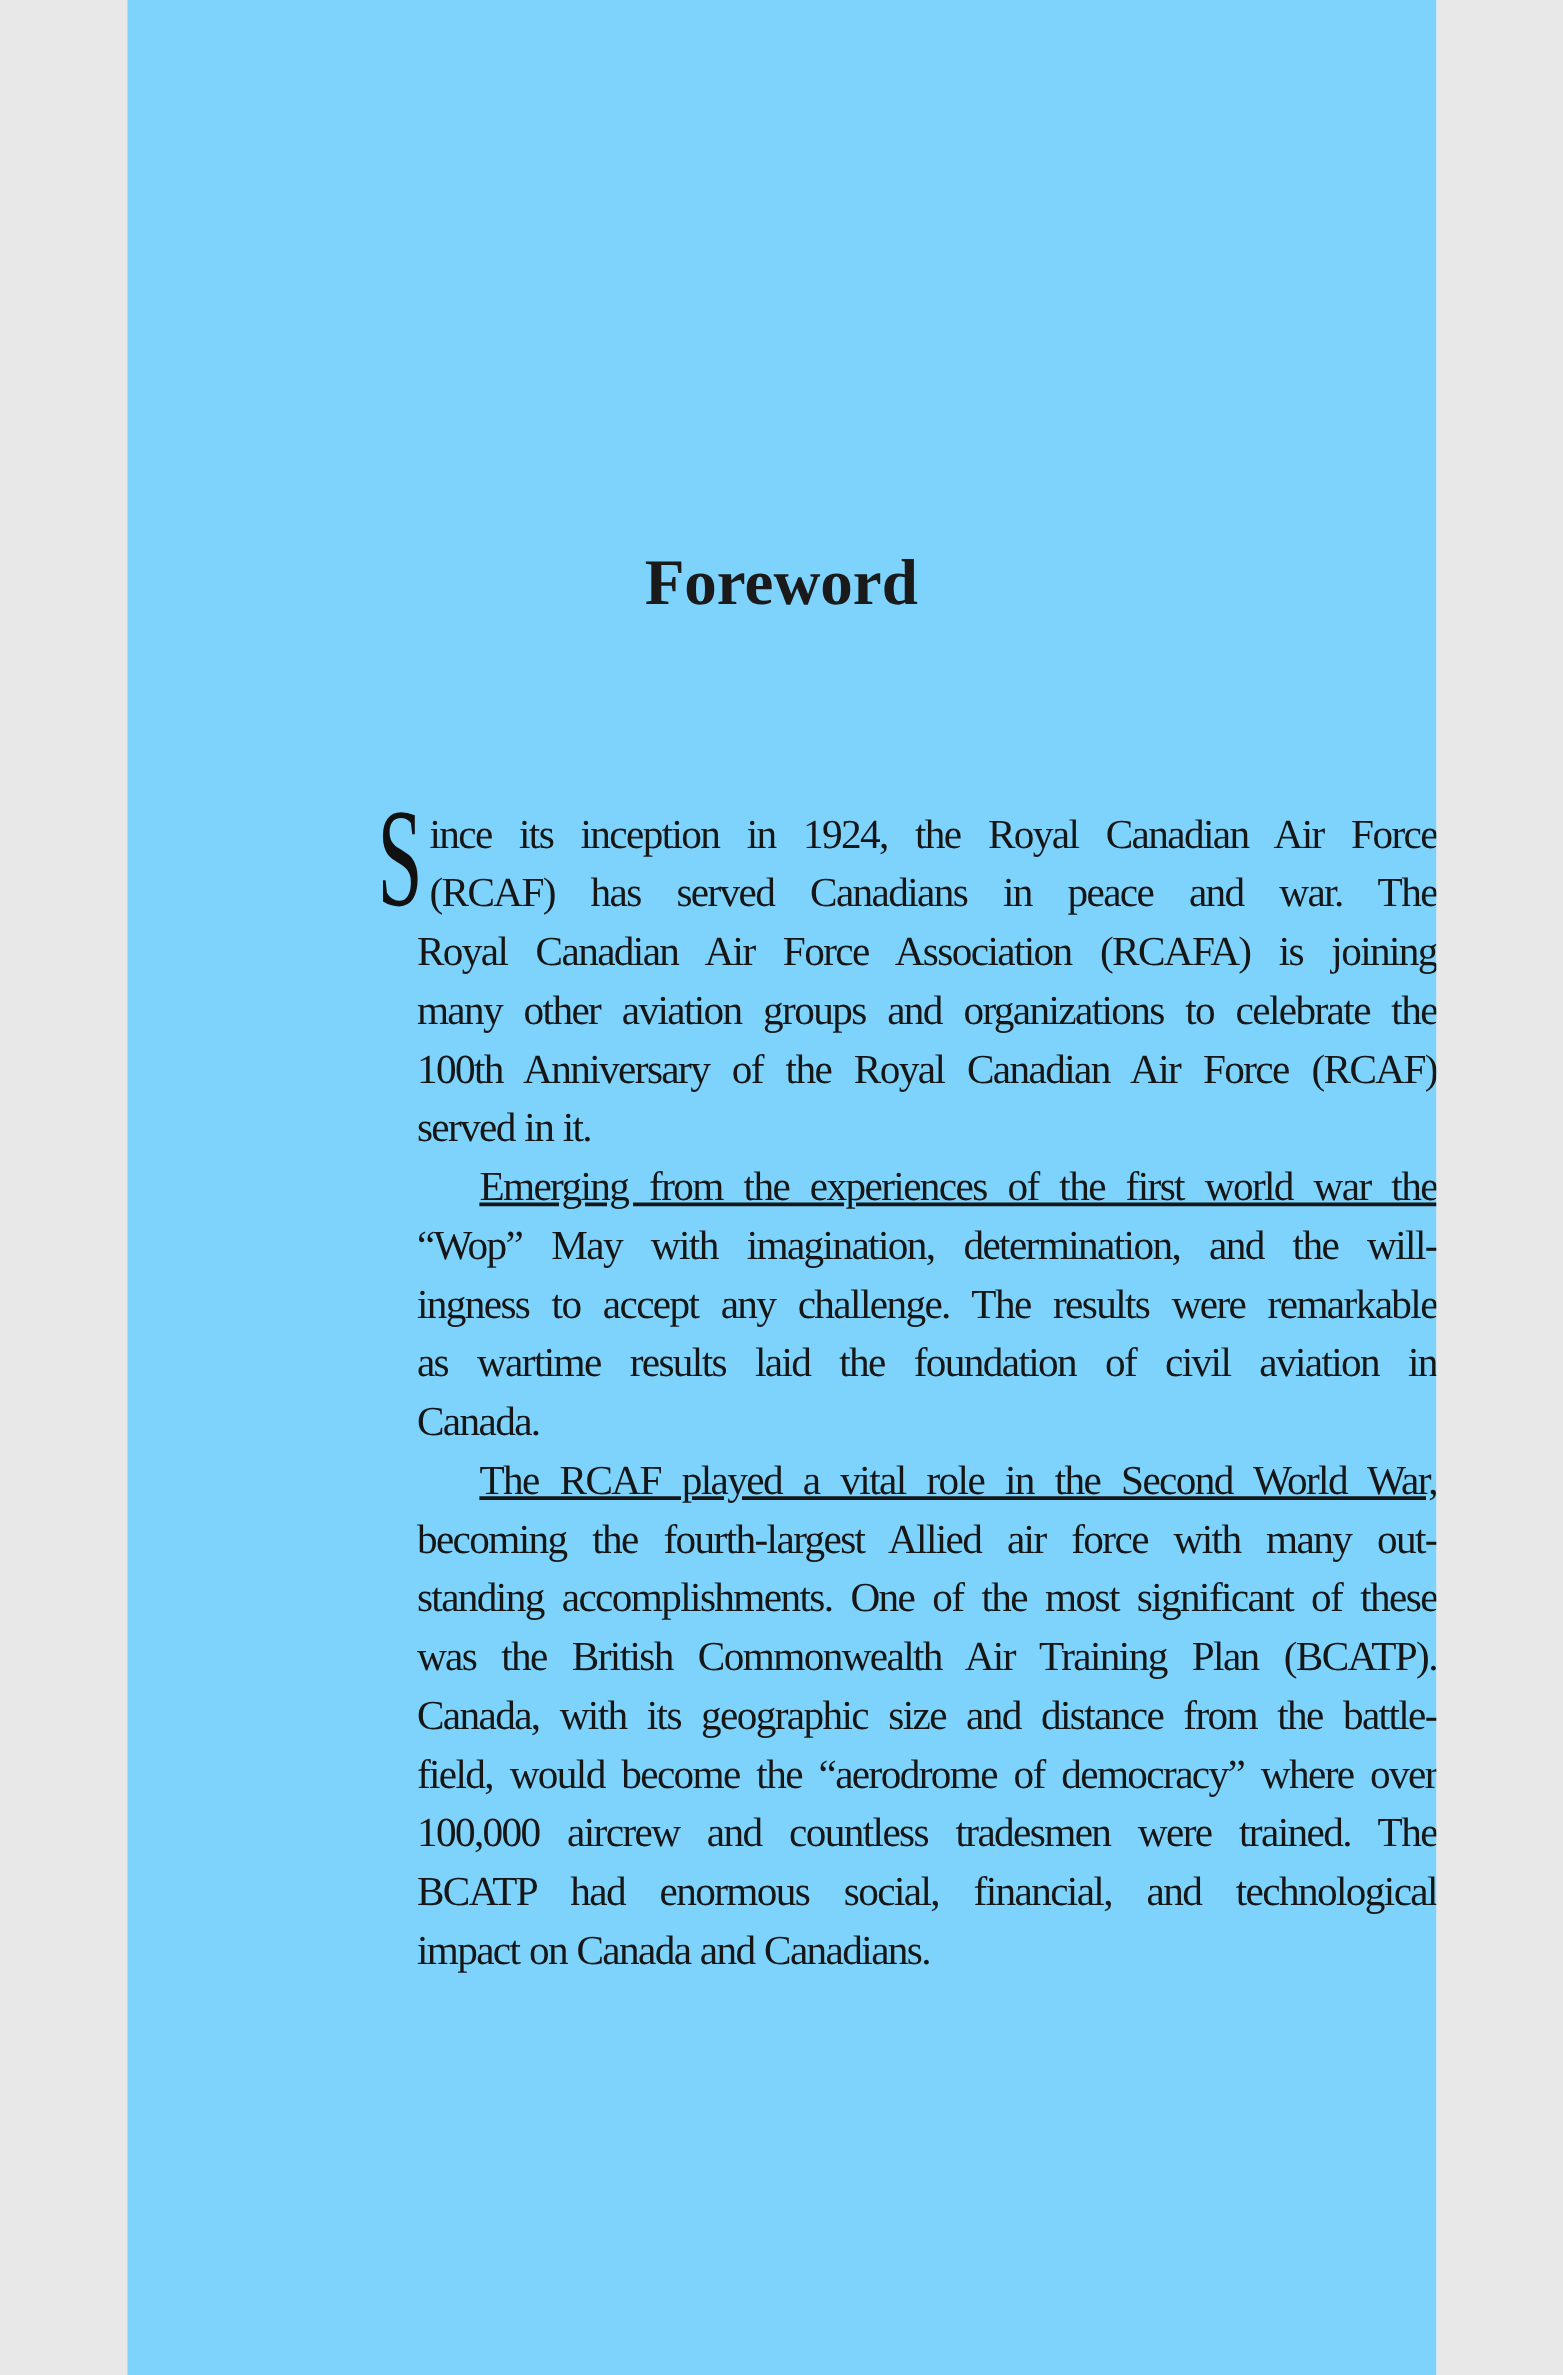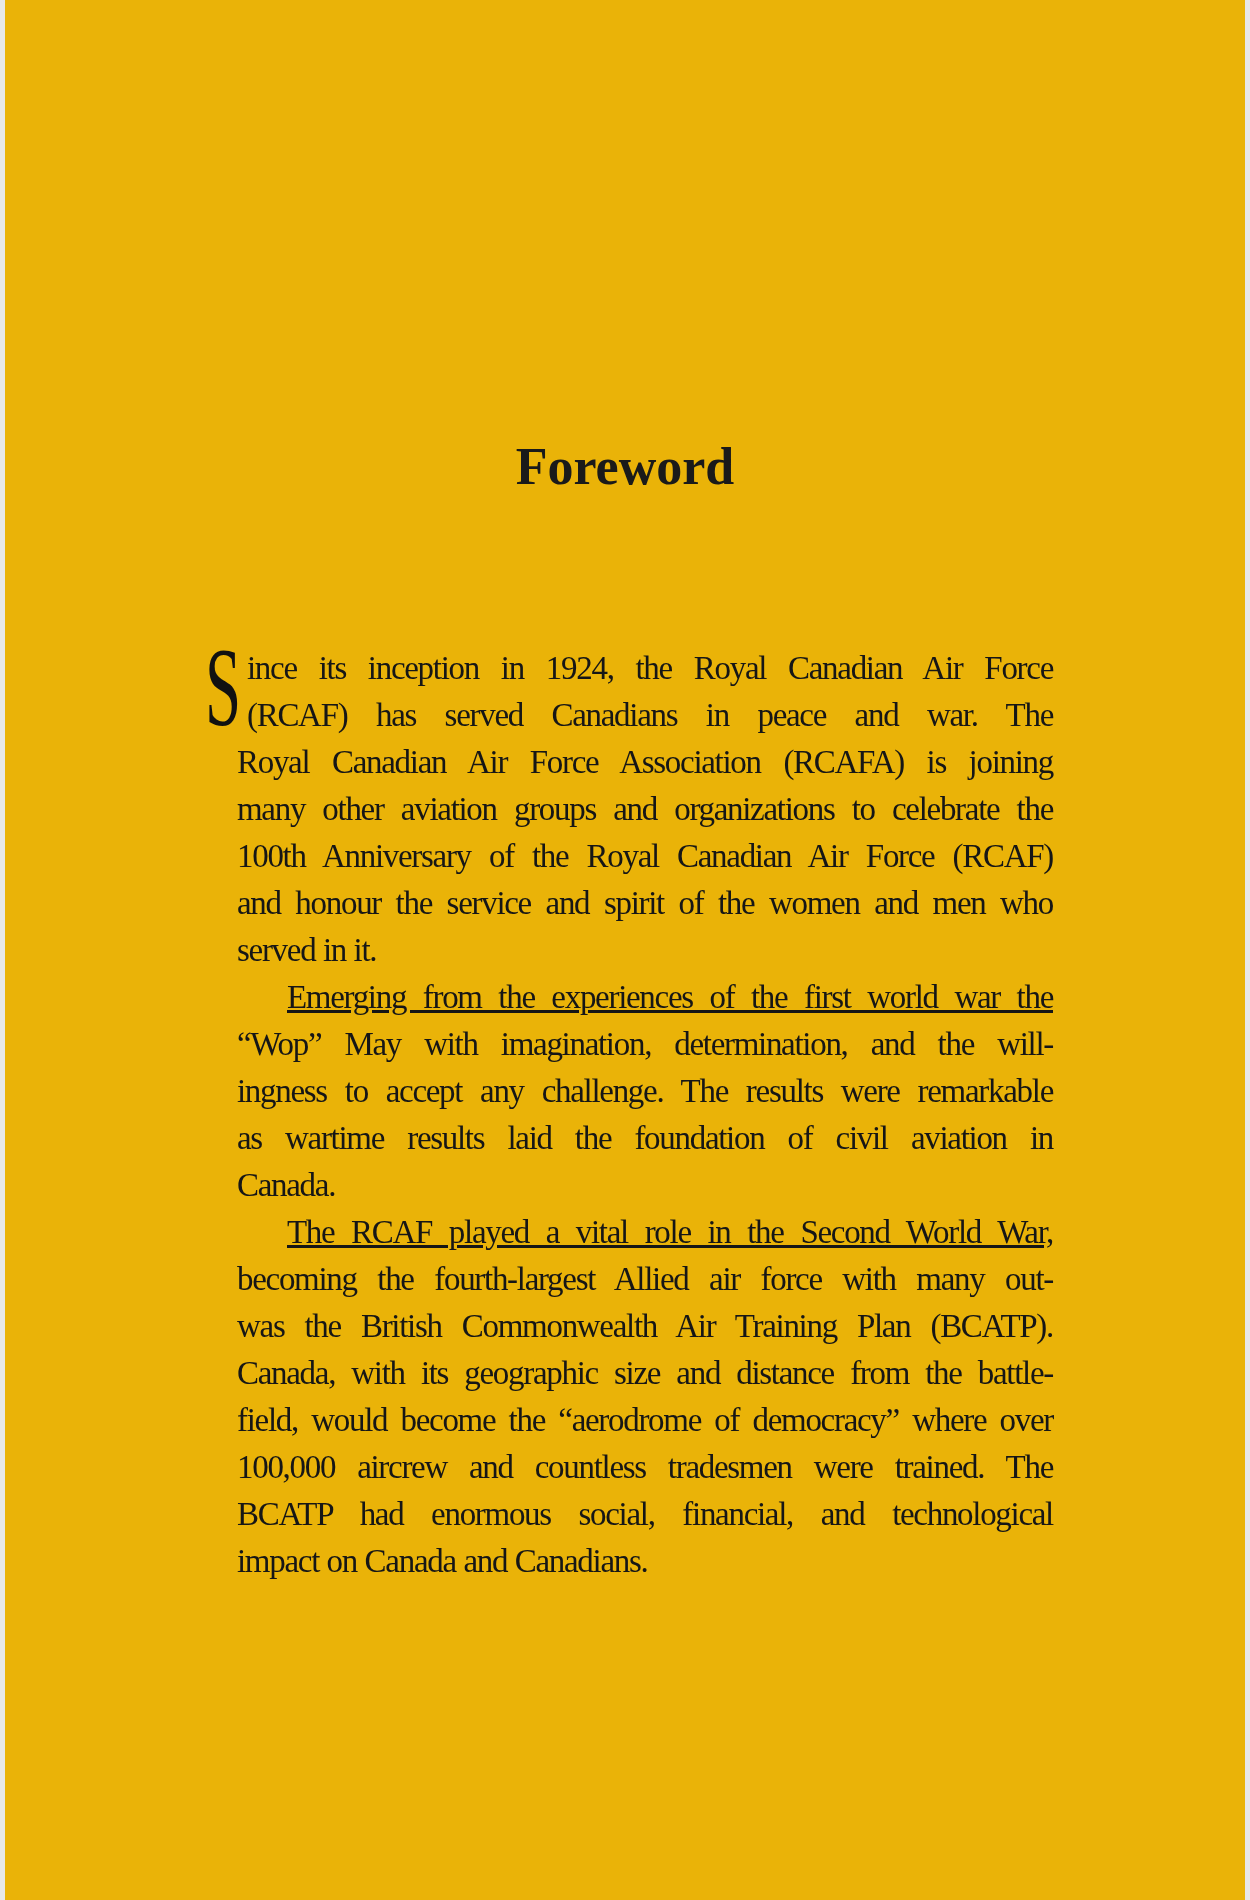--- a/index.html
+++ b/index.html
@@ -2,24 +2,24 @@
 <html><head>
 <meta charset="utf-8">
 <style>
   html, body {
     margin: 0;
     padding: 0;
     background: #e8e8e8;
   }
   .page {
     position: relative;
-    width: 1240px;
+    width: 1047px;
     height: 1900px;
     margin: 0 auto;
-    background: #eab308;
+    background: #7dd3fc;
     box-sizing: border-box;
     padding-top: 438px;
     overflow: hidden;
     font-family: "Liberation Serif", serif;
     color: #161616;
   }
   .title {
     margin: 0;
     font-size: 52px;
     line-height: 58px;
@@ -79,35 +79,35 @@
 
   <div class="body-text">
 
     <div class="para">
       <span class="dropcap"><span class="dc-glyph">S</span></span>
       <div class="line">ince its inception in 1924, the Royal Canadian Air Force</div>
       <div class="line">(RCAF) has served Canadians in peace and war. The</div>
       <div class="line">Royal Canadian Air Force Association (RCAFA) is joining</div>
       <div class="line">many other aviation groups and organizations to celebrate the</div>
       <div class="line">100th Anniversary of the Royal Canadian Air Force (RCAF)</div>
-      <div class="line">and honour the service and spirit of the women and men who</div>
       <div class="line last">served in it.</div>
     </div>
 
     <div class="para">
       <div class="line indent">Emerging from the experiences of the first world war the</div>
       <div class="line">“Wop” May with imagination, determination, and the will-</div>
       <div class="line">ingness to accept any challenge. The results were remarkable</div>
       <div class="line">as wartime results laid the foundation of civil aviation in</div>
       <div class="line last">Canada.</div>
     </div>
 
     <div class="para">
       <div class="line indent">The RCAF played a vital role in the Second World War,</div>
       <div class="line">becoming the fourth-largest Allied air force with many out-</div>
+      <div class="line">standing accomplishments. One of the most significant of these</div>
       <div class="line">was the British Commonwealth Air Training Plan (BCATP).</div>
       <div class="line">Canada, with its geographic size and distance from the battle-</div>
       <div class="line">field, would become the “aerodrome of democracy” where over</div>
       <div class="line">100,000 aircrew and countless tradesmen were trained. The</div>
       <div class="line">BCATP had enormous social, financial, and technological</div>
       <div class="line last">impact on Canada and Canadians.</div>
     </div>
 
   </div>
 </div>

